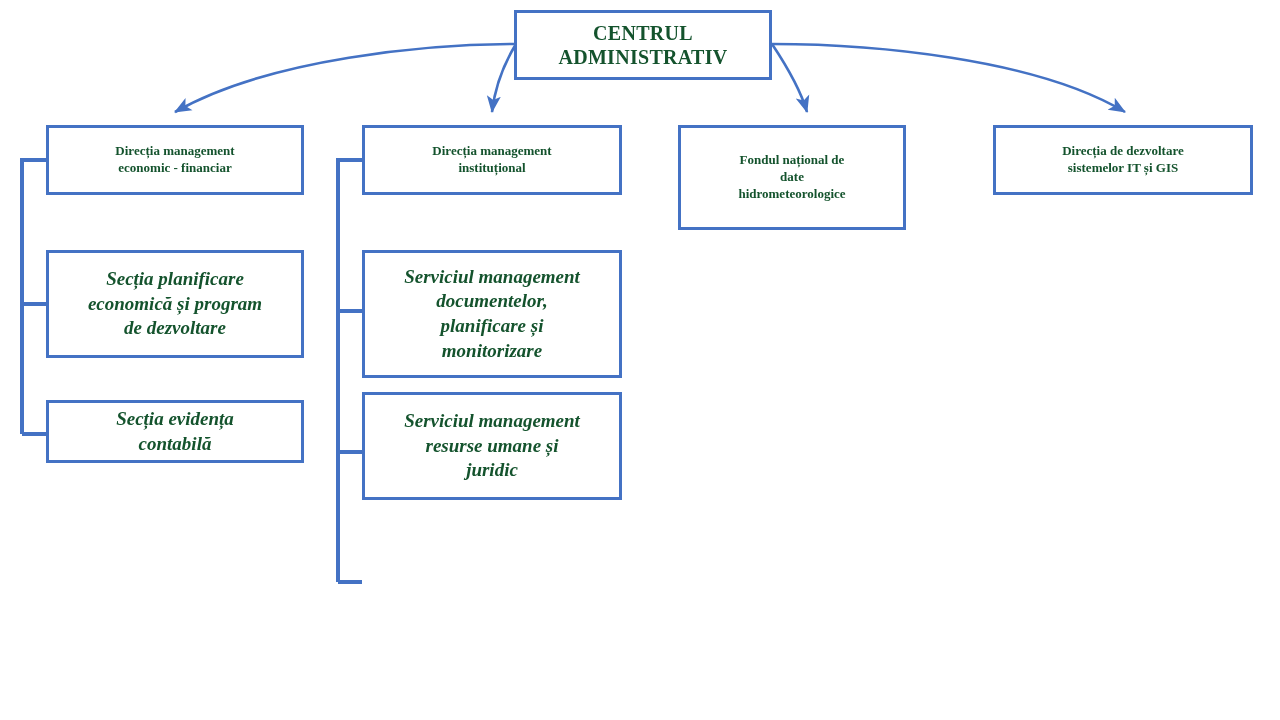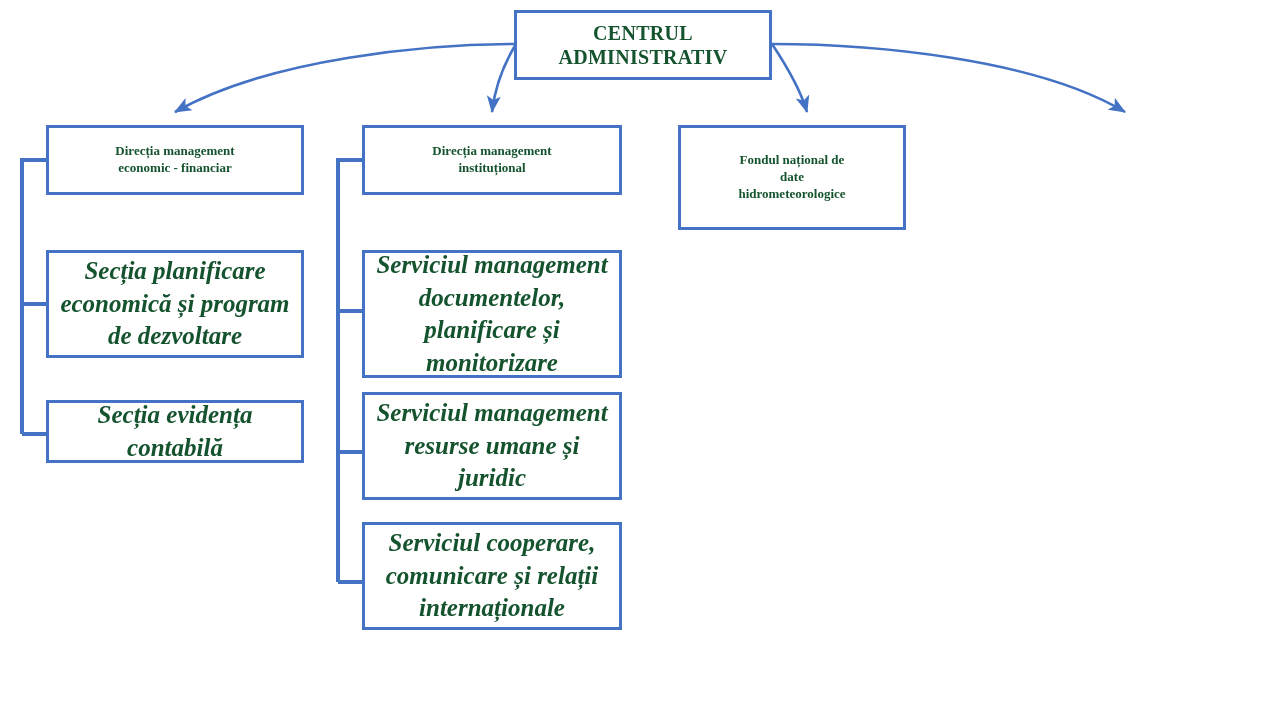--- a/index.html
+++ b/index.html
@@ -54,21 +54,21 @@
   .lvl-dir {
     font-weight: bold;
     font-style: normal;
     font-size: 13px;
     line-height: 1.3;
   }
   
   .lvl-sub {
     font-weight: bold;
     font-style: italic;
-    font-size: 25px;
+    font-size: 19px;
     line-height: 1.3;
   }
 </style>
 </head>
 <body>
 
 <div id="canvas">
 
   <svg id="connectors" viewBox="0 0 1280 720" width="1280" height="720" xmlns="http://www.w3.org/2000/svg">
     <defs>
@@ -109,20 +109,24 @@
     <span class="label">Direcția management
 instituțional</span>
   </div>
 
   <div class="node lvl-dir" style="left:678px; top:125px; width:228px; height:105px;">
     <span class="label">Fondul național de
 date
 hidrometeorologice</span>
   </div>
 
+  <div class="node lvl-dir" style="left:993px; top:125px; width:260px; height:70px;">
+    <span class="label">Direcția de dezvoltare
+sistemelor IT și GIS</span>
+  </div>
 
   <div class="node lvl-sub" style="left:46px; top:250px; width:258px; height:108px;">
     <span class="label">Secția planificare
 economică și program
 de dezvoltare</span>
   </div>
 
   <div class="node lvl-sub" style="left:46px; top:400px; width:258px; height:63px;">
     <span class="label">Secția evidența
 contabilă</span>
@@ -134,19 +138,14 @@
 planificare și
 monitorizare</span>
   </div>
 
   <div class="node lvl-sub" style="left:362px; top:392px; width:260px; height:108px;">
     <span class="label">Serviciul management
 resurse umane și
 juridic</span>
   </div>
 
-  <div class="node lvl-sub" style="left:362px; top:522px; width:260px; height:108px;">
-    <span class="label">Serviciul cooperare,
-comunicare și relații
-internaționale</span>
-  </div>
 
 </div>
 
 </body></html>

